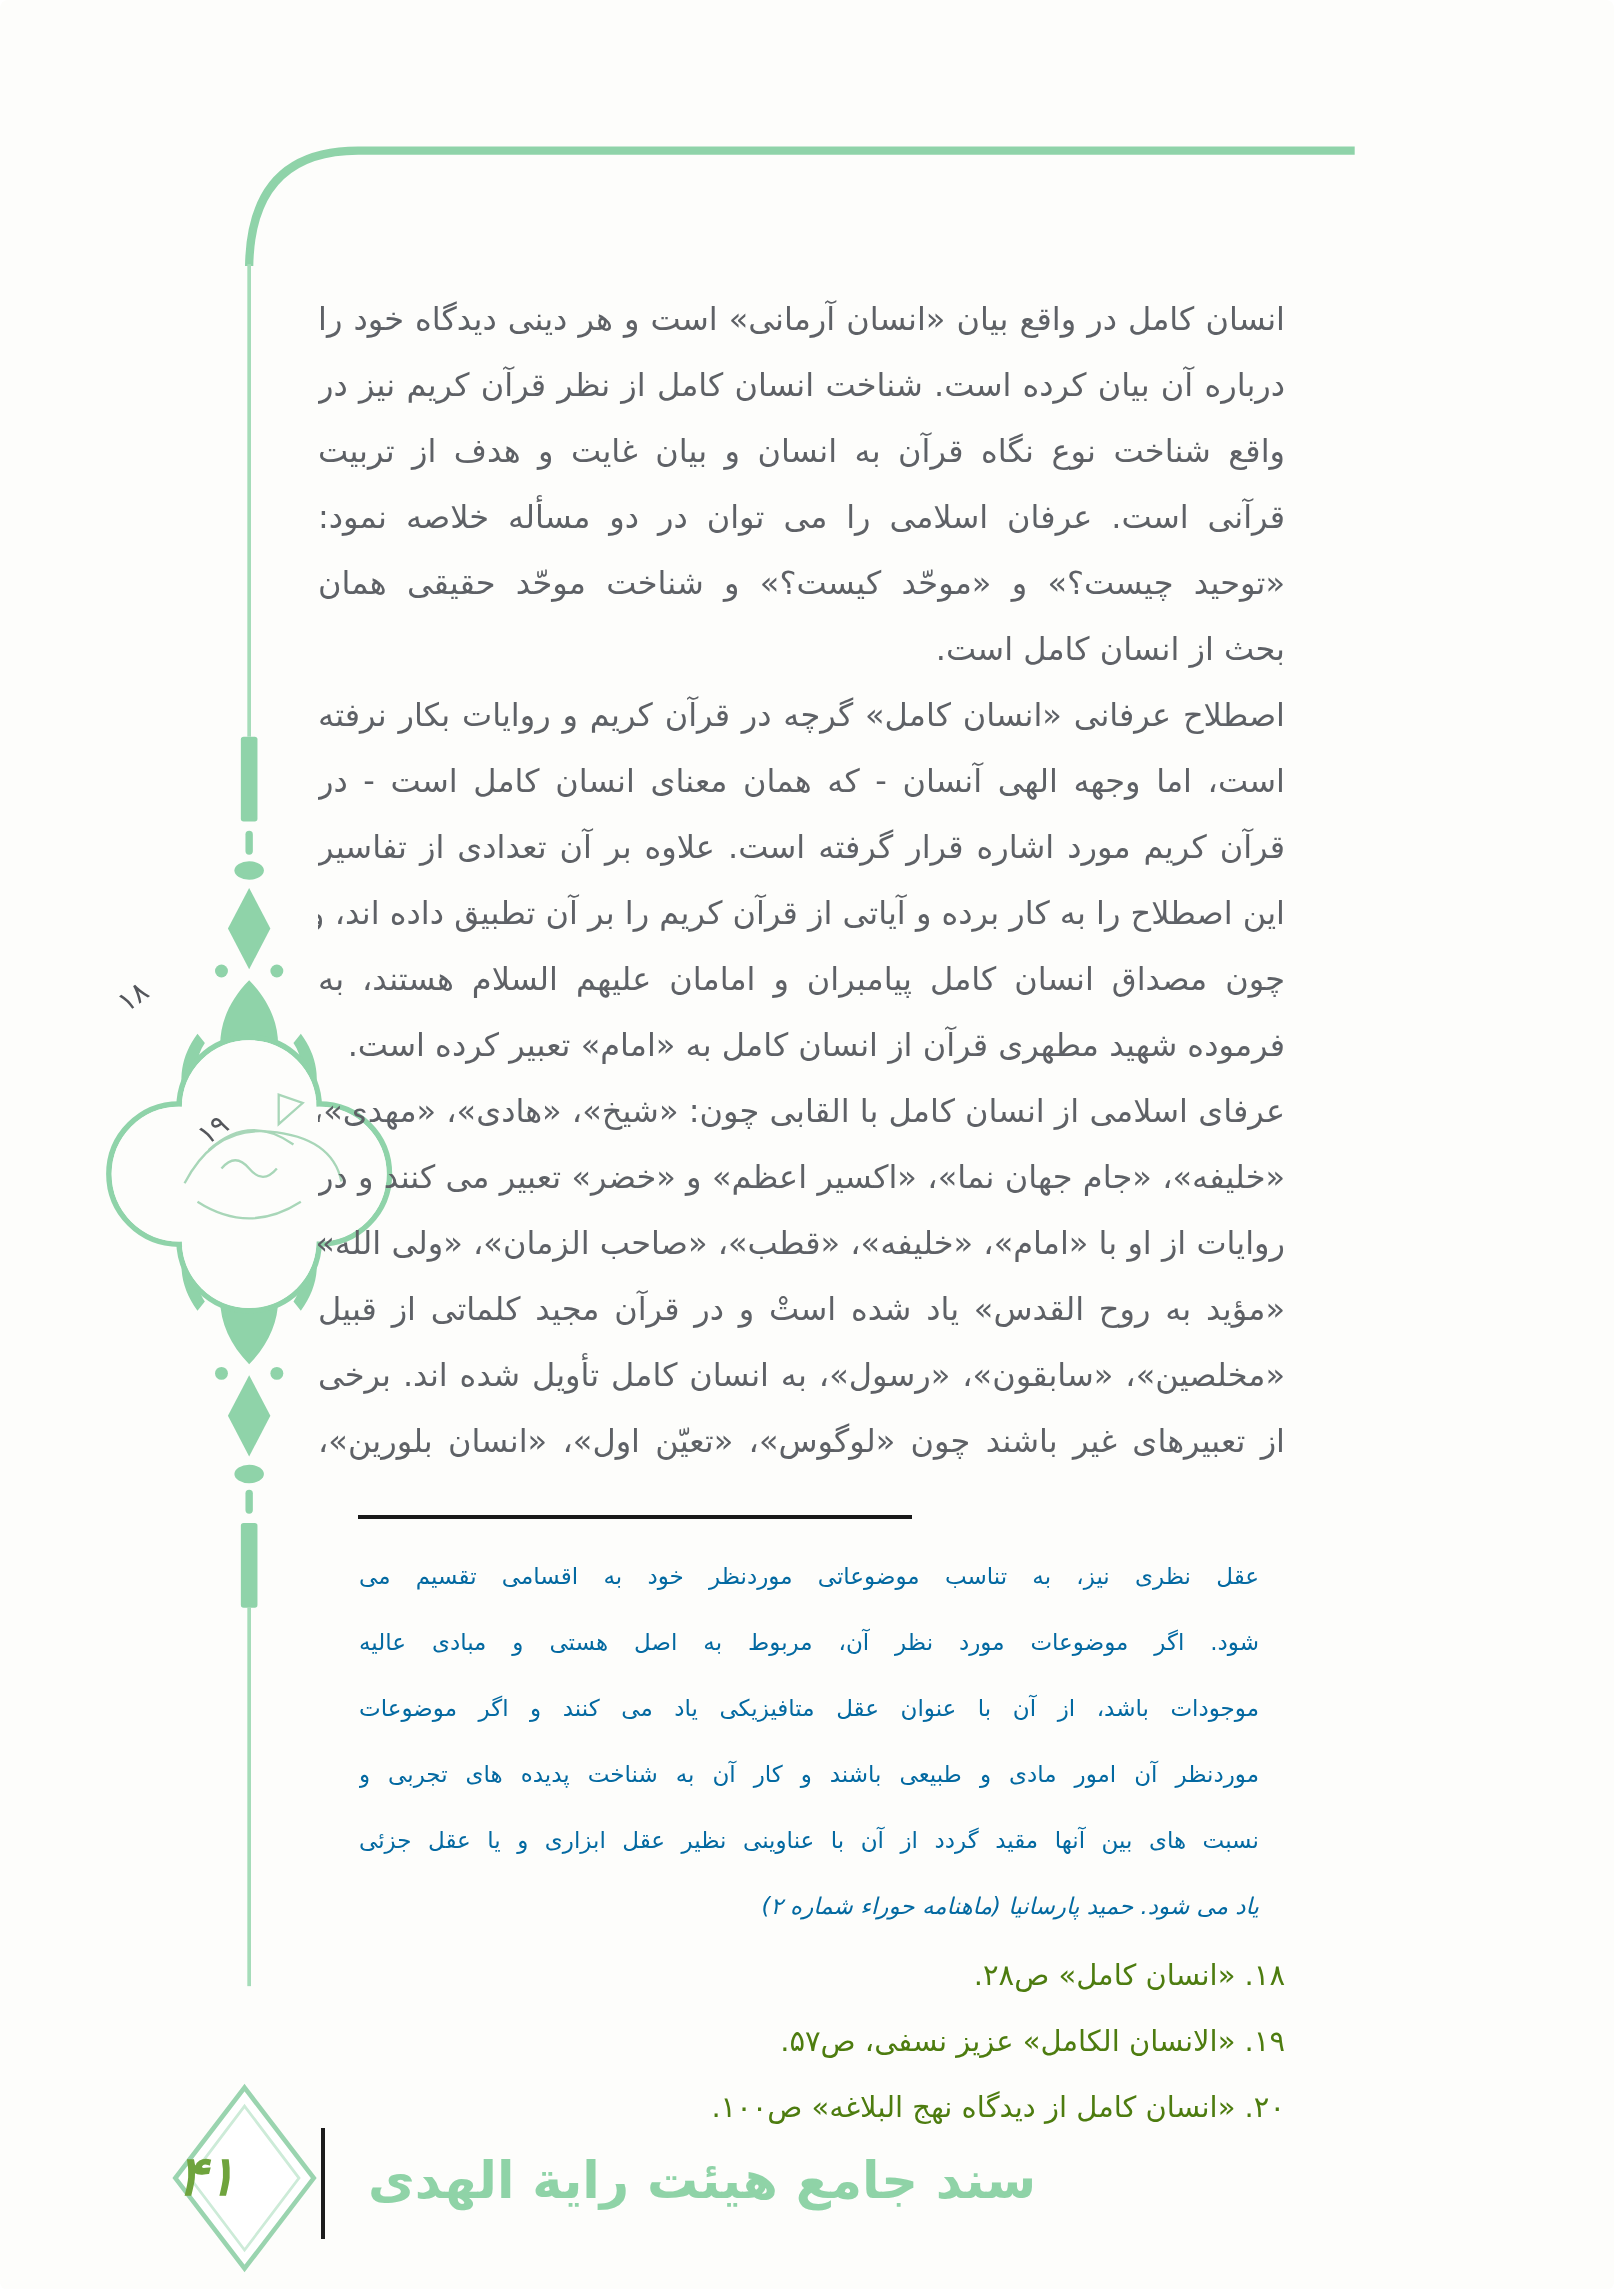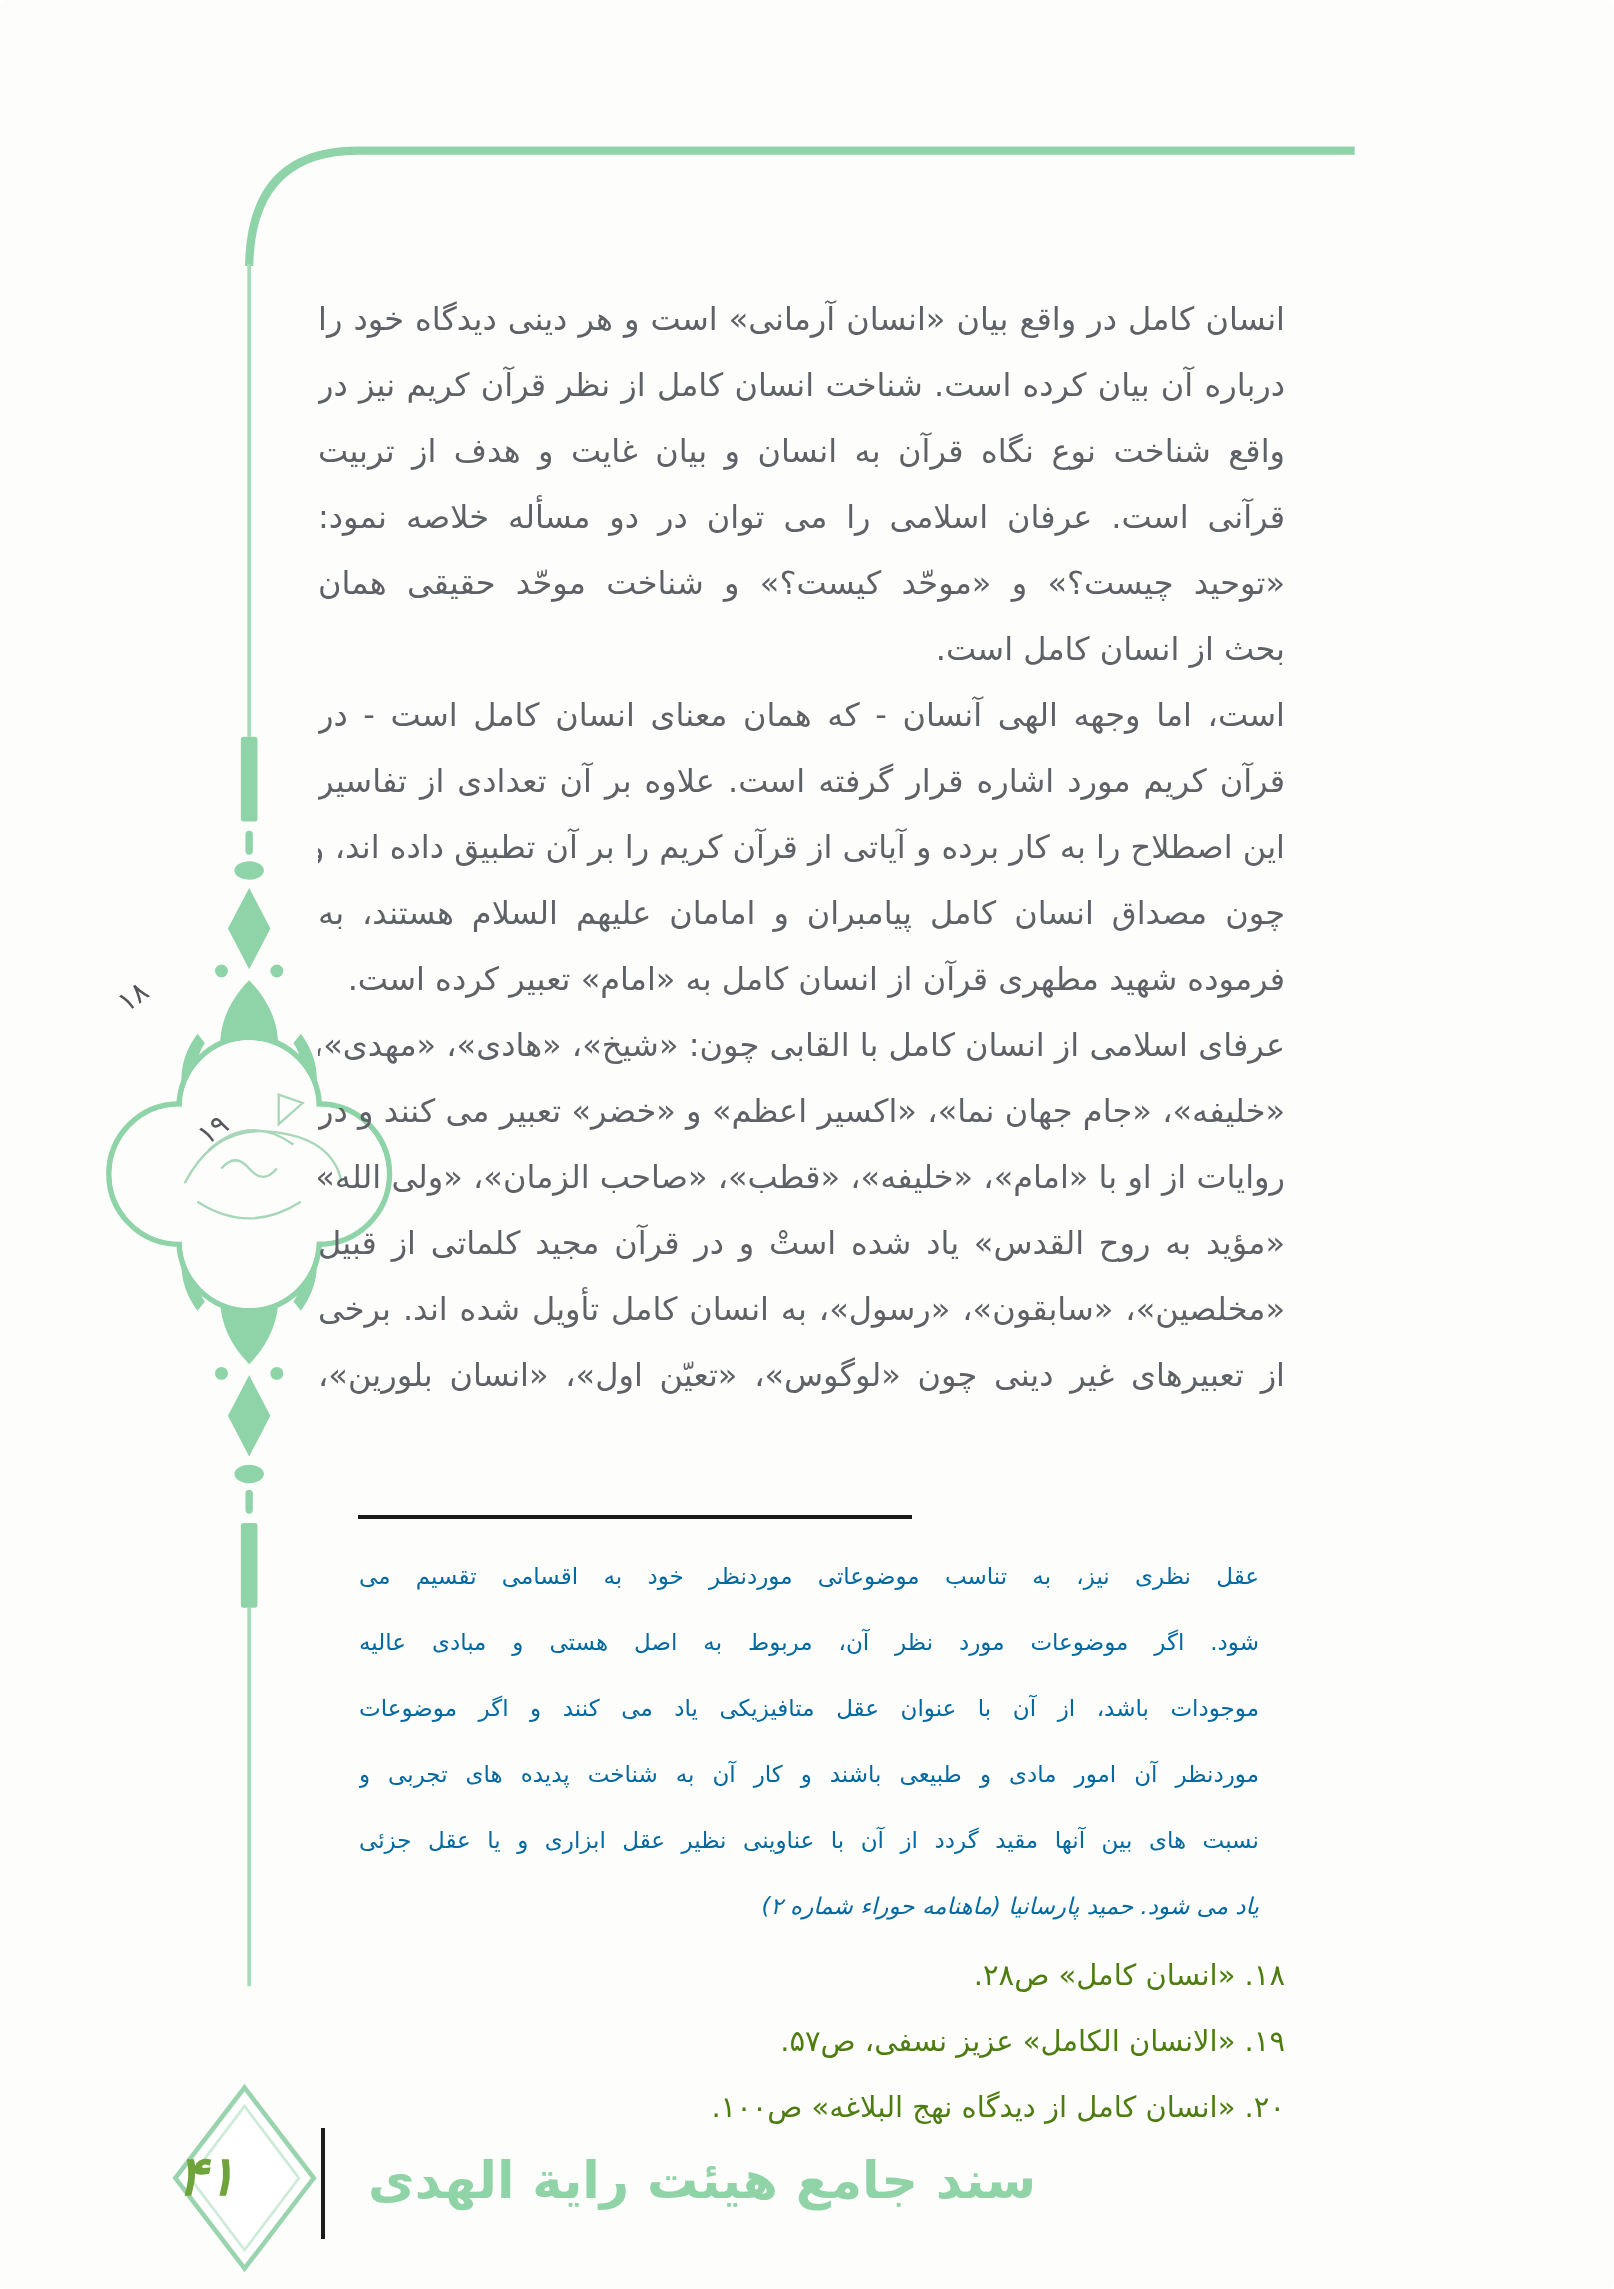--- a/index.html
+++ b/index.html
@@ -128,31 +128,32 @@
   </svg>
 
   <div class="main-text">
 
   <div class="line">انسان کامل در واقع بیان «انسان آرمانی» است و هر دینی دیدگاه خود را</div>
       <div class="line">درباره آن بیان کرده است. شناخت انسان کامل از نظر قرآن کریم نیز در</div>
       <div class="line">واقع شناخت نوع نگاه قرآن به انسان و بیان غایت و هدف از تربیت</div>
       <div class="line">قرآنی است. عرفان اسلامی را می توان در دو مسأله خلاصه نمود:</div>
       <div class="line">«توحید چیست؟» و «موحّد کیست؟» و شناخت موحّد حقیقی همان</div>
       <div class="line para-end">بحث از انسان کامل است.</div>
+      <div class="line">اصطلاح عرفانی «انسان کامل» گرچه در قرآن کریم و روایات بکار نرفته</div>
       <div class="line">است، اما وجهه الهی آنسان - که همان معنای انسان کامل است - در</div>
       <div class="line">قرآن کریم مورد اشاره قرار گرفته است. علاوه بر آن تعدادی از تفاسیر</div>
       <div class="line">این اصطلاح را به کار برده و آیاتی از قرآن کریم را بر آن تطبیق داده اند، و</div>
       <div class="line">چون مصداق انسان کامل پیامبران و امامان علیهم السلام هستند، به</div>
       <div class="line para-end">فرموده شهید مطهری قرآن از انسان کامل به «امام» تعبیر کرده است.</div>
       <div class="line">عرفای اسلامی از انسان کامل با القابی چون: «شیخ»، «هادی»، «مهدی»،</div>
       <div class="line">«خلیفه»، «جام جهان نما»، «اکسیر اعظم» و «خضر» تعبیر می کنند و در</div>
       <div class="line">روایات از او با «امام»، «خلیفه»، «قطب»، «صاحب الزمان»، «ولی الله»،</div>
       <div class="line">«مؤید به روح القدس» یاد شده استْ و در قرآن مجید کلماتی از قبیل</div>
       <div class="line">«مخلصین»، «سابقون»، «رسول»، به انسان کامل تأویل شده اند. برخی</div>
-      <div class="line">از تعبیرهای غیر دینی چون «لوگوس»، «تعیّن اول»، «انسان بلورین»،</div>
+      <div class="line">از تعبیرهای غیر باشند چون «لوگوس»، «تعیّن اول»، «انسان بلورین»،</div>
     </div>
 
   <div class="margin-note n18">۱۸</div>
   <div class="margin-note n19">۱۹</div>
 
   <div class="footnote-sep"></div>
 
   <div class="footnote-text">
 
   <div class="line">عقل نظری نیز، به تناسب موضوعاتی موردنظر خود به اقسامی تقسیم می</div>

